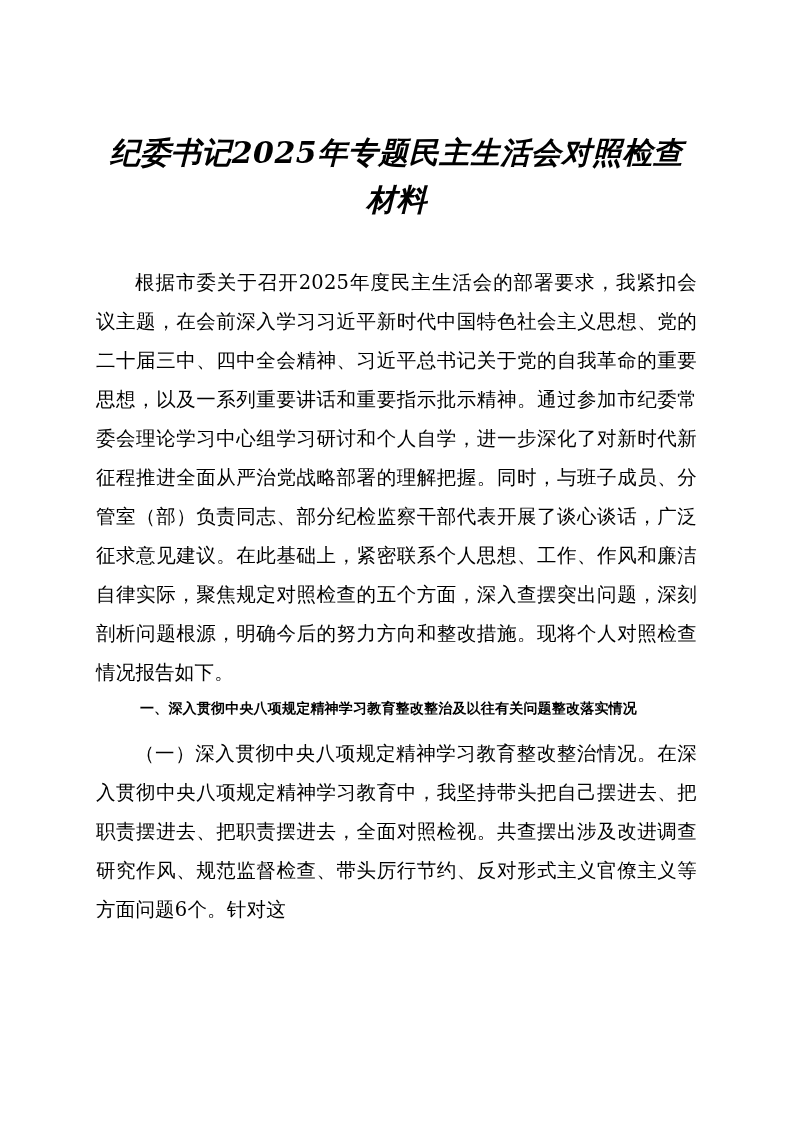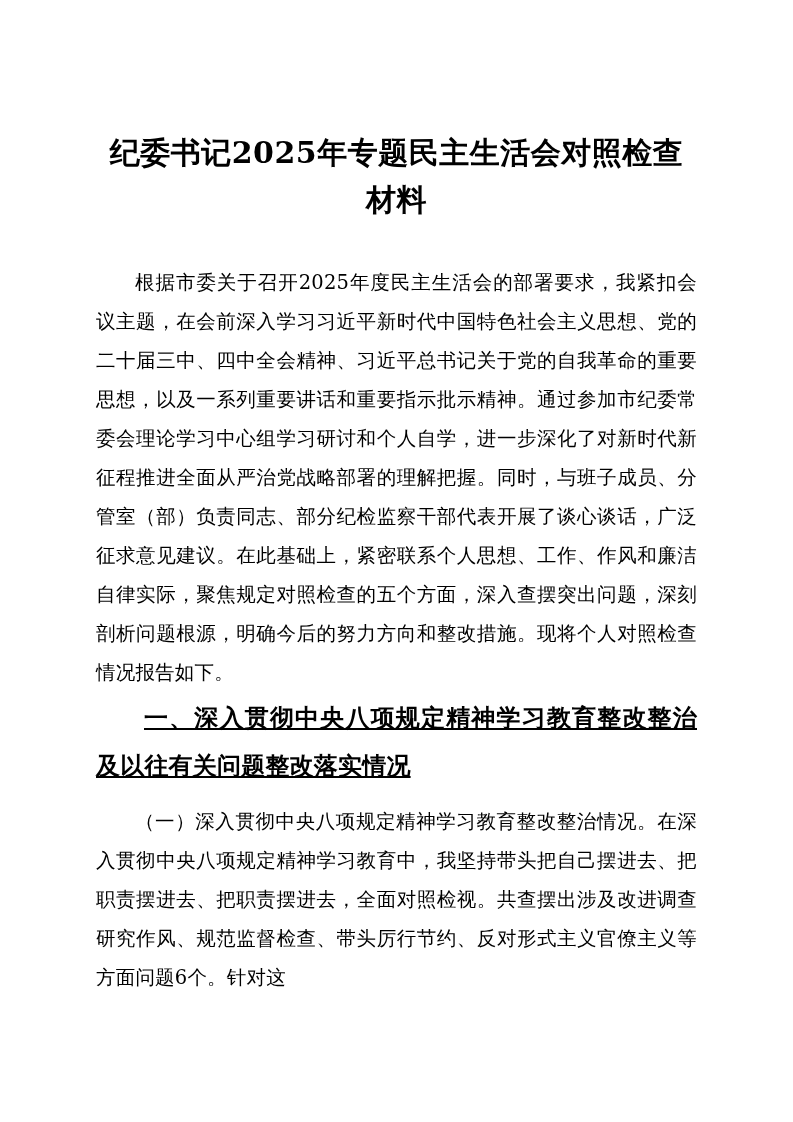--- a/index.html
+++ b/index.html
@@ -24,42 +24,42 @@
   }
   .doc-title {
     font-family: "DejaVu Serif", "Liberation Serif", serif;
     font-size: 30px;
     font-weight: 700;
     line-height: 1.55;
     text-align: center;
     letter-spacing: 0.5px;
     margin: 0 0 40px 0;
     padding: 0 10px;
+    font-style: italic;
   }
   .para {
     font-size: 19.5px;
     line-height: 2.0;
     text-align: justify;
     text-justify: inter-ideograph;
     margin: 12px 0 2px 0;
     letter-spacing: 0.2px;
   }
   .indent {
     text-indent: 2em;
   }
   .heading {
-    font-size: 24px;
+    font-size: 14px;
     line-height: 2.0;
     font-weight: 700;
     text-align: justify;
     text-justify: inter-ideograph;
     text-indent: 2em;
-    margin: 0 0 2px 0;
+    margin: 0 0 2px 16px;
     letter-spacing: 0.2px;
-    text-decoration: underline;
   }
 </style>
 </head>
 <body>
 
 <div class="page">
 
   <h1 class="doc-title">纪委书记2025年专题民主生活会对照检查材料</h1>
 
   <p class="para indent">根据市委关于召开2025年度民主生活会的部署要求，我紧扣会议主题，在会前深入学习习近平新时代中国特色社会主义思想、党的二十届三中、四中全会精神、习近平总书记关于党的自我革命的重要思想，以及一系列重要讲话和重要指示批示精神。通过参加市纪委常委会理论学习中心组学习研讨和个人自学，进一步深化了对新时代新征程推进全面从严治党战略部署的理解把握。同时，与班子成员、分管室（部）负责同志、部分纪检监察干部代表开展了谈心谈话，广泛征求意见建议。在此基础上，紧密联系个人思想、工作、作风和廉洁自律实际，聚焦规定对照检查的五个方面，深入查摆突出问题，深刻剖析问题根源，明确今后的努力方向和整改措施。现将个人对照检查情况报告如下。</p>

